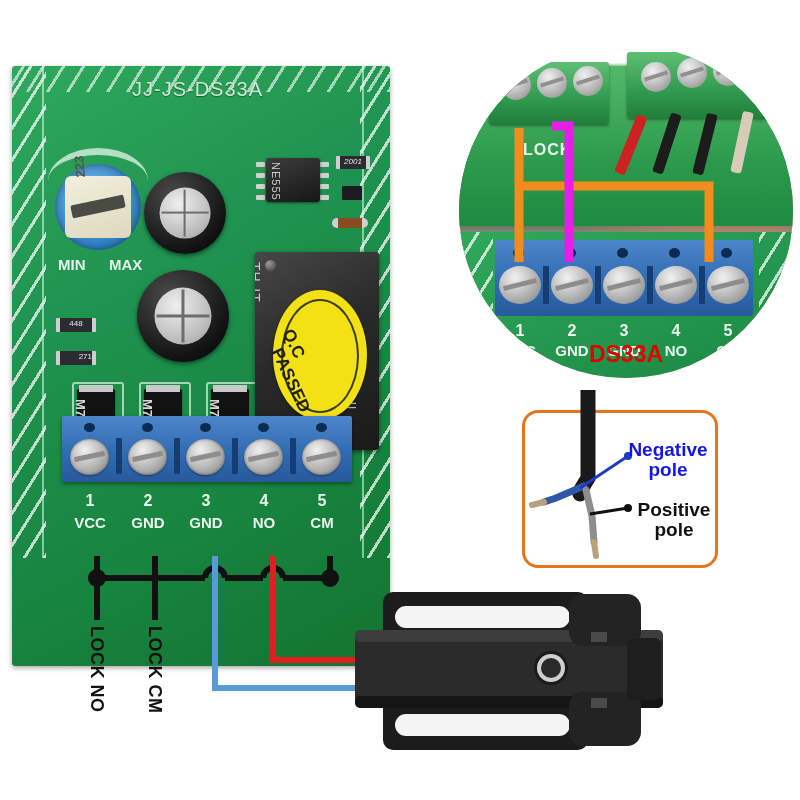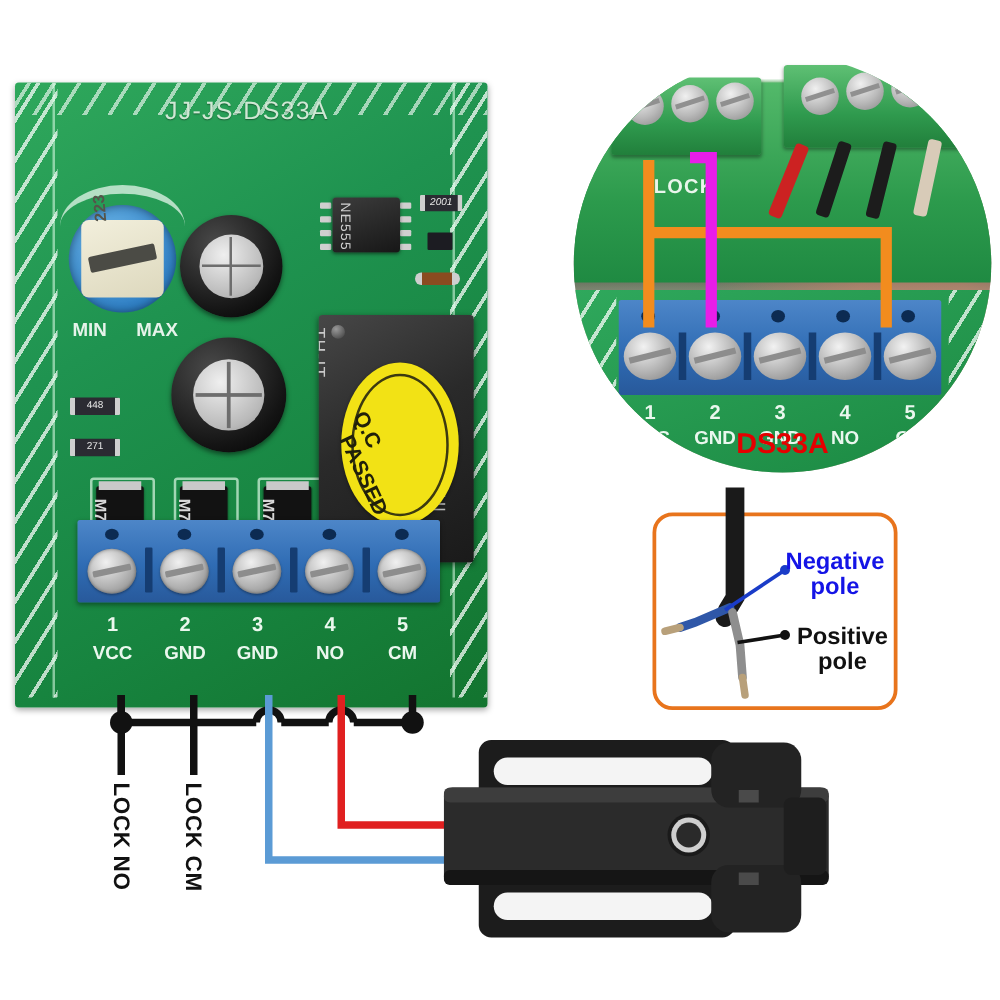--- a/index.html
+++ b/index.html
@@ -8,21 +8,21 @@
        font-family:"Liberation Sans", sans-serif;}
 
   .stage{position:absolute;left:0;top:0;width:800px;height:800px;}
 
   
   #title{position:absolute;left:108px;top:30px;width:230px;text-align:center;
          font-size:30px;font-weight:bold;color:#4aa3df;letter-spacing:.5px;
          white-space:nowrap;}
 
   
-  #pcb{position:absolute;left:12px;top:66px;width:378px;height:500px;
+  #pcb{position:absolute;left:12px;top:66px;width:378px;height:600px;
        background:linear-gradient(150deg,#2fa85c 0%,#1f9350 35%,#17843f 70%,#13742f 100%);
        border-radius:3px;box-shadow:0 2px 5px rgba(0,0,0,.35);overflow:hidden;}
   .hatch{position:absolute;background-image:repeating-linear-gradient(
           -58deg, rgba(255,255,255,.72) 0 3px, rgba(255,255,255,0) 3px 17px);}
   #hatch-left{left:0;top:0;width:34px;height:492px;}
   #hatch-right{right:0;top:0;width:30px;height:492px;}
   #hatch-bottom{left:0;bottom:0;width:378px;height:26px;
      background-image:repeating-linear-gradient(-58deg,rgba(255,255,255,.6) 0 3px,rgba(255,255,255,0) 3px 17px);}
   .railline{position:absolute;background:rgba(225,255,235,.55);}
 
@@ -209,21 +209,21 @@
     <div id="ic">
       <div id="ic-text">NE555</div>
     </div>
 
     <div class="smd" style="left:324px;top:90px;width:26px;height:13px;font-style:italic;">2001</div>
     <div class="smd" style="left:330px;top:120px;width:20px;height:14px;background:#1c1c22;border:none;"></div>
     <div style="position:absolute;left:320px;top:152px;width:36px;height:10px;border-radius:5px;
          background:linear-gradient(90deg,#cfcfcf 0 6px,#8a4b20 6px 30px,#cfcfcf 30px 36px);"></div>
 
     <div class="smd" style="left:44px;top:252px;width:32px;height:14px;">448</div>
-    <div class="smd" style="left:44px;top:285px;width:32px;height:14px;">271</div>
+    <div class="smd" style="left:44px;top:285px;width:32px;height:14px;text-align:right;">271</div>
 
     <div class="diode-pad" style="left:60px;top:316px;"></div>
     <div class="diode-pad" style="left:127px;top:316px;"></div>
     <div class="diode-pad" style="left:194px;top:316px;"></div>
     <div class="diode" style="left:65px;top:323px;">
       <span>M7</span>
     </div>
     <div class="diode" style="left:132px;top:323px;">
       <span>M7</span>
     </div>

